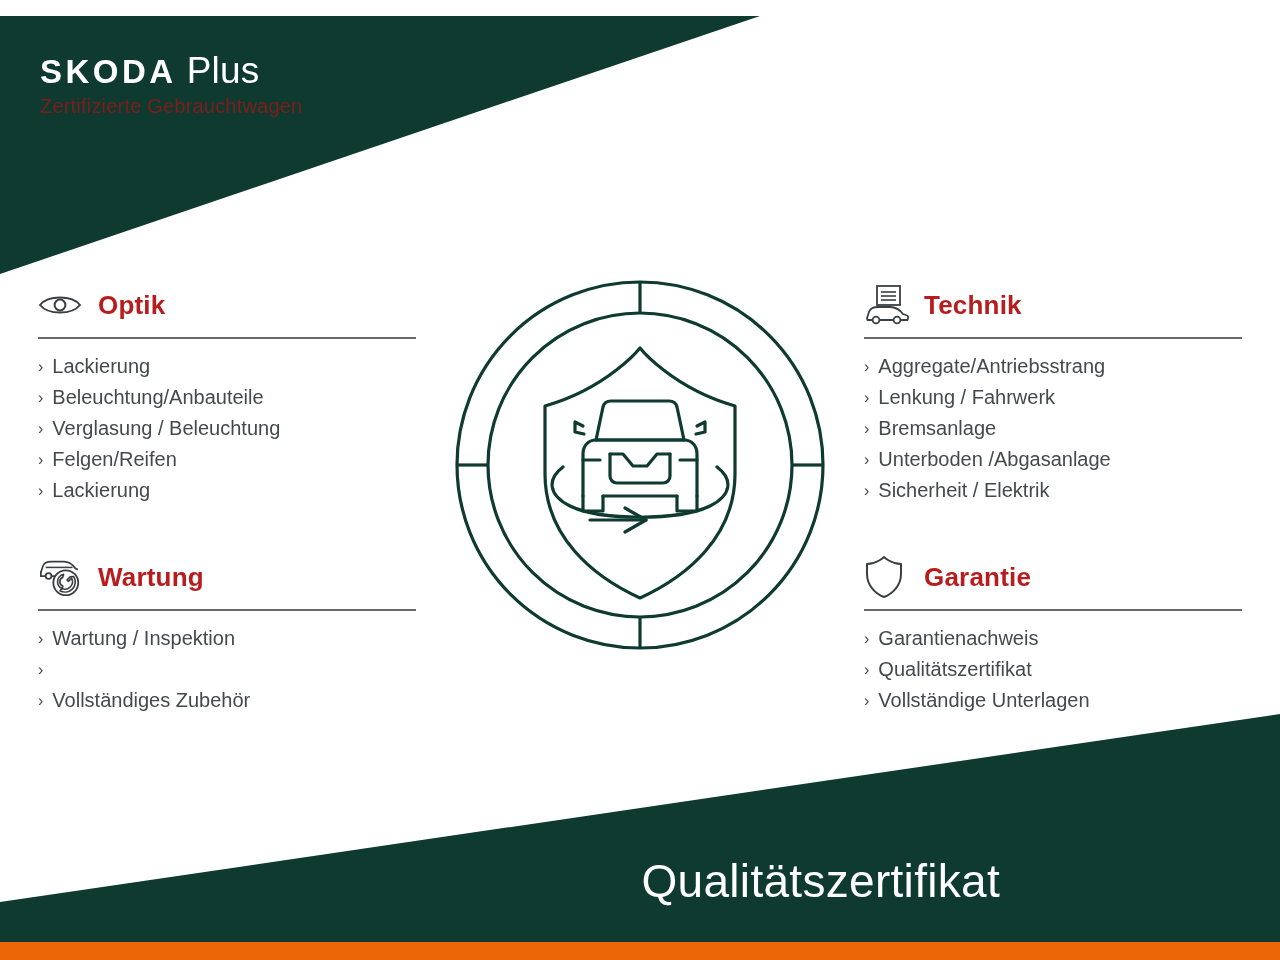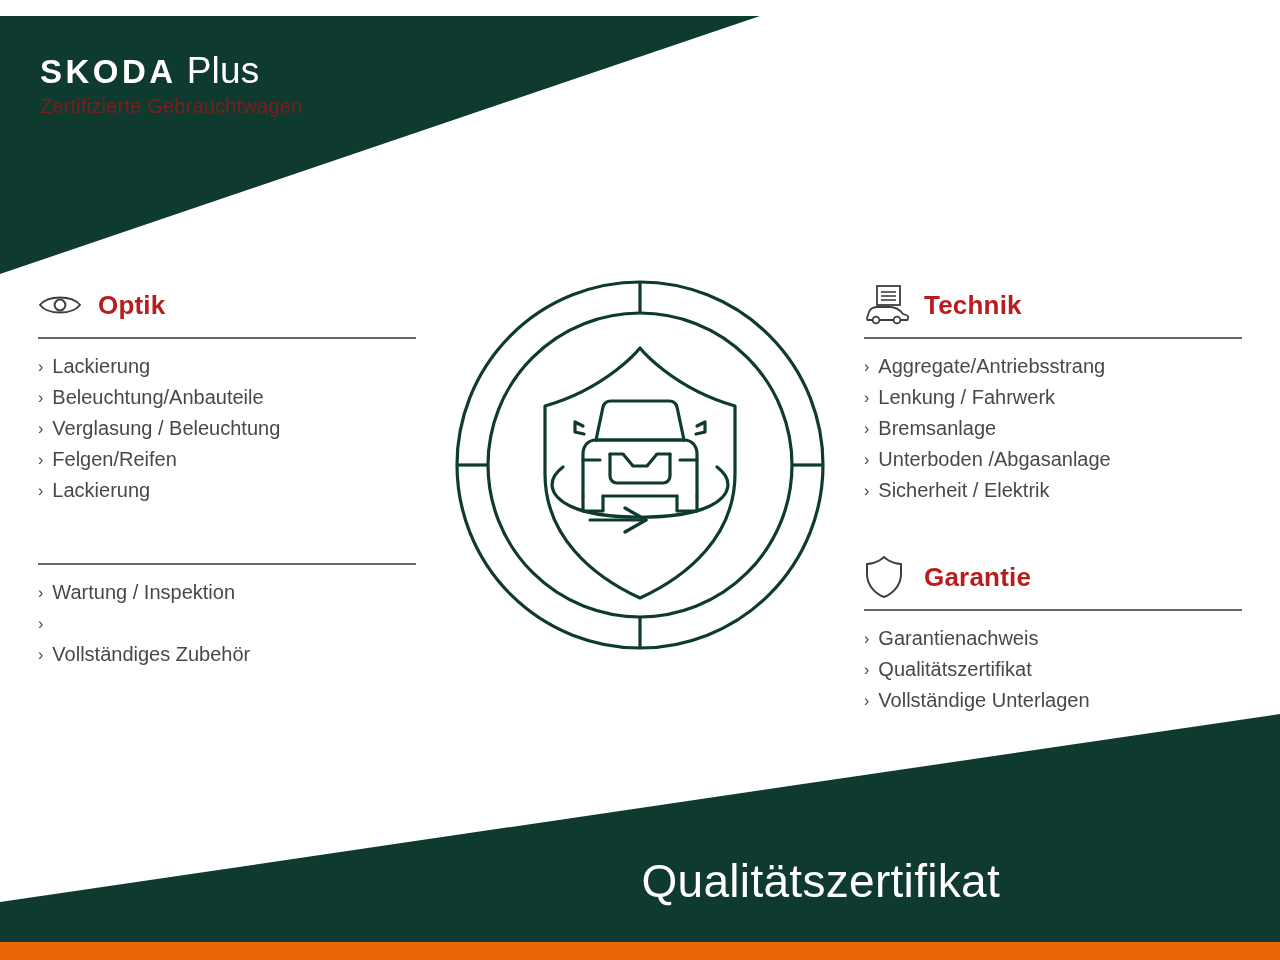--- a/index.html
+++ b/index.html
@@ -176,20 +176,34 @@
           <span>Unterboden /Abgasanlage</span>
         </li>
       <li>
           <span class="chev">›</span>
           <span>Sicherheit / Elektrik</span>
         </li>
     </ul>
   </div>
 
   <div class="col col-left row-bottom">
+    <div class="sec-head">
+      <span class="sec-icon">
+        <svg width="48" height="44" viewBox="0 0 48 44">
+          <path d="M3 17 L5 11 C6 8, 9 6, 14 6 L27 6 C32 6, 36 9, 39 13 L41 14" fill="none" stroke="#3b3f41" stroke-width="1.8" stroke-linejoin="round" stroke-linecap="round"></path>
+          <path d="M3 17 L3 21 L22 21" fill="none" stroke="#3b3f41" stroke-width="1.8" stroke-linecap="round"></path>
+          <line x1="8" y1="12" x2="36" y2="12" stroke="#3b3f41" stroke-width="1.6"></line>
+          <circle cx="11" cy="21" r="3" fill="#ffffff" stroke="#3b3f41" stroke-width="1.8"></circle>
+          <circle cx="29" cy="28" r="13" fill="#ffffff" stroke="#3b3f41" stroke-width="1.9"></circle>
+          <path d="M33.5 21.8 L30.3 25 L31.8 26.5 L35 23.3 C36.6 26.2, 36.1 29.9, 33.6 32.4 C31.3 34.7, 27.9 35.3, 25.1 34.1 L22.9 36.3 C27 38.6, 32.3 38, 35.8 34.6 C39.3 31.1, 39.8 25.7, 37.3 21.6 Z" fill="none" stroke="#3b3f41" stroke-width="1.7" stroke-linejoin="round"></path>
+          <path d="M25.1 34.1 C22.3 32.9, 20.4 30.1, 20.4 26.9 C20.4 23.1, 23.1 20, 26.7 19.3 L25.8 22.4 C24 23.1, 22.8 24.9, 22.8 26.9 C22.8 29, 24.1 30.8, 26 31.5 Z" fill="none" stroke="#3b3f41" stroke-width="1.7" stroke-linejoin="round"></path>
+        </svg>
+      </span>
+      <span class="sec-title">Wartung</span>
+    </div>
     <div class="sec-rule"></div>
     <ul class="sec-list">
       <li>
           <span class="chev">›</span>
           <span>Wartung / Inspektion</span>
         </li>
       <li>
           <span class="chev">›</span>
         </li>
       <li>

